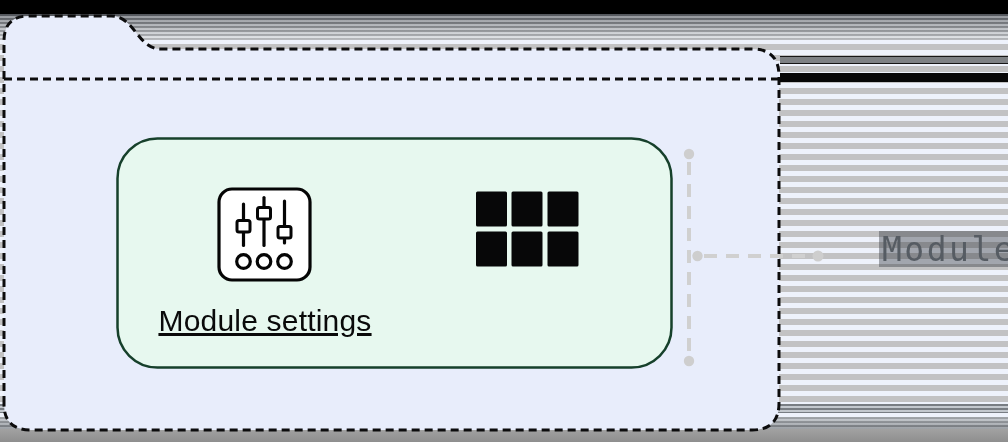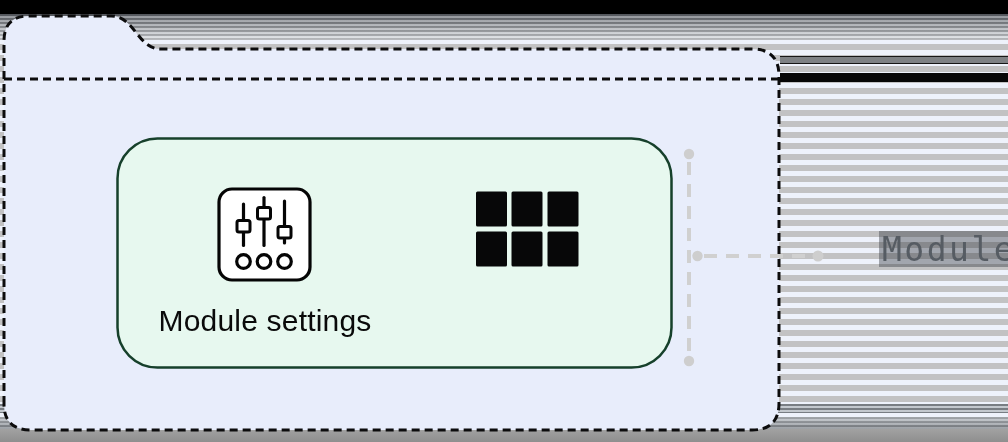--- a/index.html
+++ b/index.html
@@ -37,21 +37,21 @@
   }
   .bottom-gray-bar{
     position:absolute;left:0;top:429px;width:1008px;height:13px;
     background:linear-gradient(180deg,#a2a2a2,#8e8e8e);
   }
   .diagram-svg{position:absolute;left:0;top:0;}
   .item-label{
     position:absolute;top:303px;width:260px;text-align:center;
     font-size:30px;line-height:36px;color:#0a0a0a;letter-spacing:.2px;
   }
-  .item-label.ms{left:135px;}
+  .item-label.ms{left:135px;text-decoration:underline;}
   .item-label.cr{left:397px;}
   .module-label{
     position:absolute;left:843px;top:231px;height:36px;
     display:flex;align-items:center;padding:0 3px;
     font-family:"DejaVu Sans Mono",monospace;font-size:33px;letter-spacing:2.5px;
     color:#565c63;background:rgba(47,53,61,0.40);white-space:nowrap;margin-left:36px;
   }
 </style>
 </head>
 <body>

